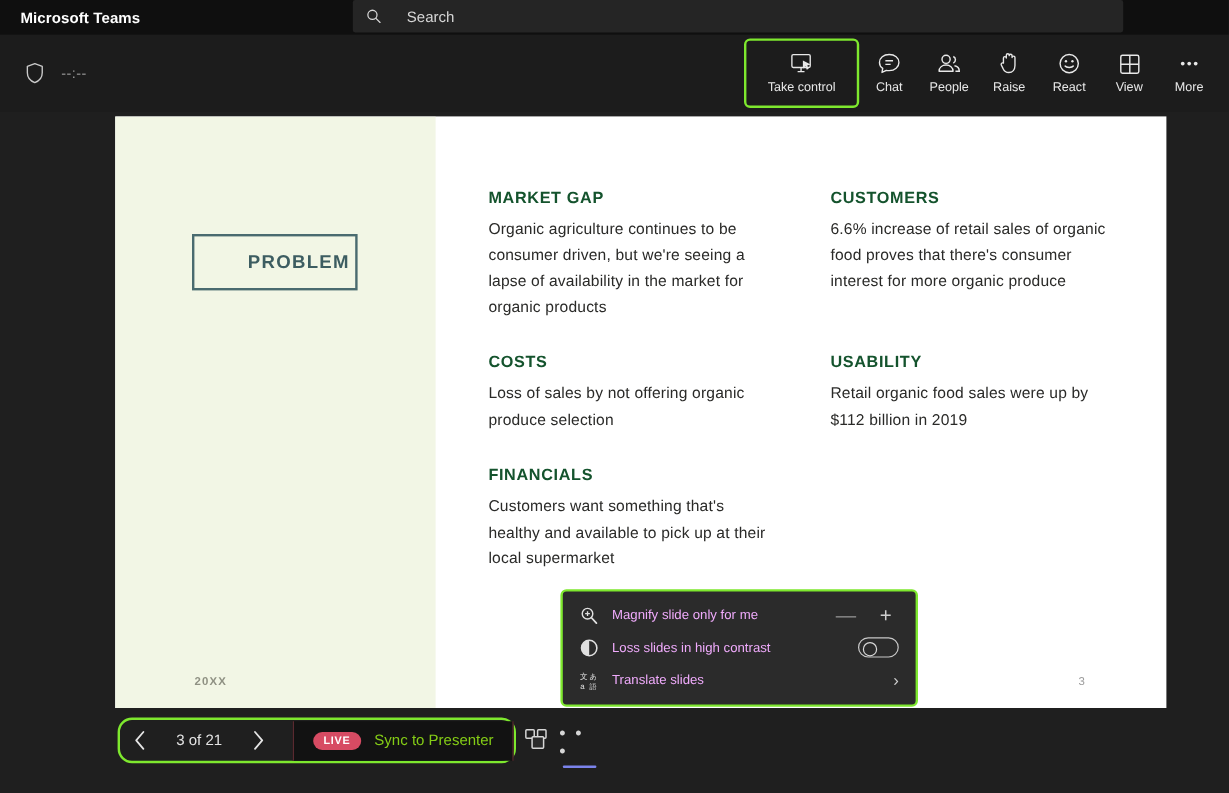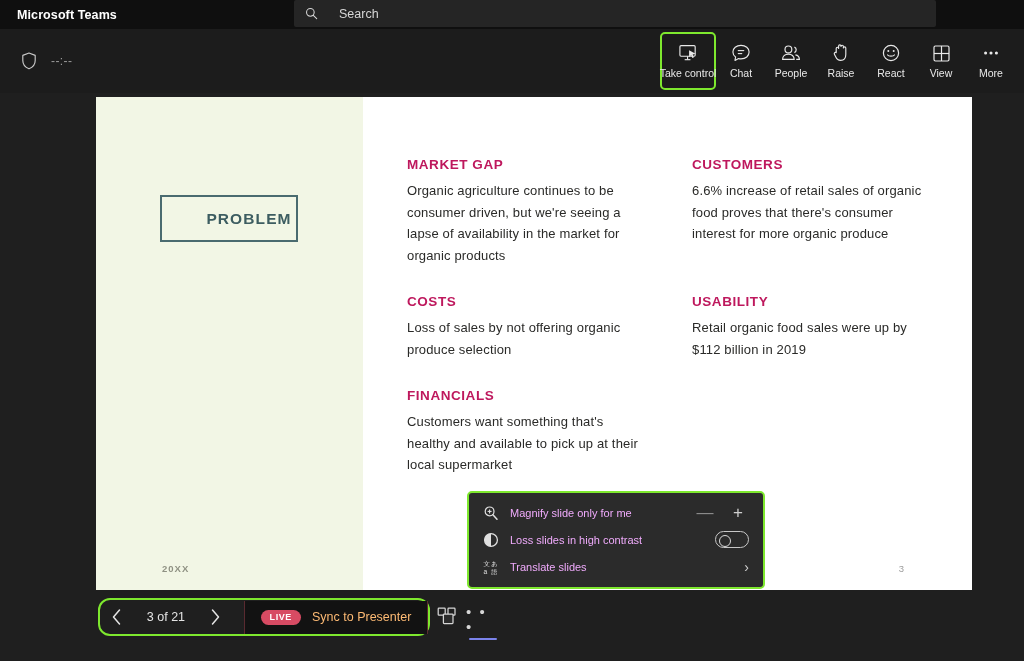--- a/index.html
+++ b/index.html
@@ -44,21 +44,21 @@
   .tool {
     width: 50px; height: 54px;
     display: flex; flex-direction: column; align-items: center; justify-content: center;
     gap: 5px; cursor: pointer; border-radius: 4px;
   }
   .tool svg { display:block; }
   .tool-label { color: #e8e8e8; font-size: 10.5px; line-height: 1; white-space: nowrap;}
   .tool.highlight {
     border: 2.5px solid #7ee82e;
     border-radius: 5px;
-    width: 56px; height: 58px;
+    width: 96px; height: 58px;
   }
 
   
   .stage { position:absolute; left:0; top:93px; width:1024px; height:568px; background:#1f1f1f; }
   .slide {
     position: absolute; left: 96px; top: 4px; width: 876px; height: 493px;
     background: #ffffff;
     overflow: hidden;
   }
   .slide-left {
@@ -82,21 +82,21 @@
     color: #9c9c9c; font-size: 9.5px;
   }
 
   .cols {
     position: absolute; left: 311px; top: 60px; width: 540px;
   }
   .col-row { display: flex; }
   .col { width: 285px; }
   .col.right { width: 255px; }
   .blk-title {
-    color: #be185d; font-size: 13.5px; font-weight: bold; letter-spacing: .55px;
+    color: #14532d; font-size: 13.5px; font-weight: bold; letter-spacing: .55px;
     margin-bottom: 8px;
   }
   .blk-body {
     color: #2a2a28; font-size: 13px; line-height: 21.5px; letter-spacing: .15px;
     max-width: 240px;
   }
   .blk { margin-bottom: 28px; }
 
   
   .popup {
@@ -150,21 +150,21 @@
     display:flex; align-items:center; justify-content:center; gap: 11px;
     cursor: pointer;
     border-left: 1px solid #5a2a30;
     border-right: 1px solid #5a2a30;
   }
   .live-badge {
     background: #d74b63; color: #ffffff;
     font-size: 9px; font-weight: bold; letter-spacing: .6px;
     padding: 3px 9px; border-radius: 9px; line-height: 1;
   }
-  .sync-label { color: #fdba74; font-size: 12.5px; text-align: right; }
+  .sync-label { color: #84cc16; font-size: 12.5px; text-align: right; }
 
   .layout-btn {
     position: absolute; left: 436px; top: 16px;
     width: 22px; height: 22px; cursor:pointer;
   }
   .more-btn {
     position: absolute; left: 466px; top: 14px;
     width: 34px; height: 30px;
     display:flex; align-items:center; justify-content:center;
     cursor:pointer; flex-direction: column;

